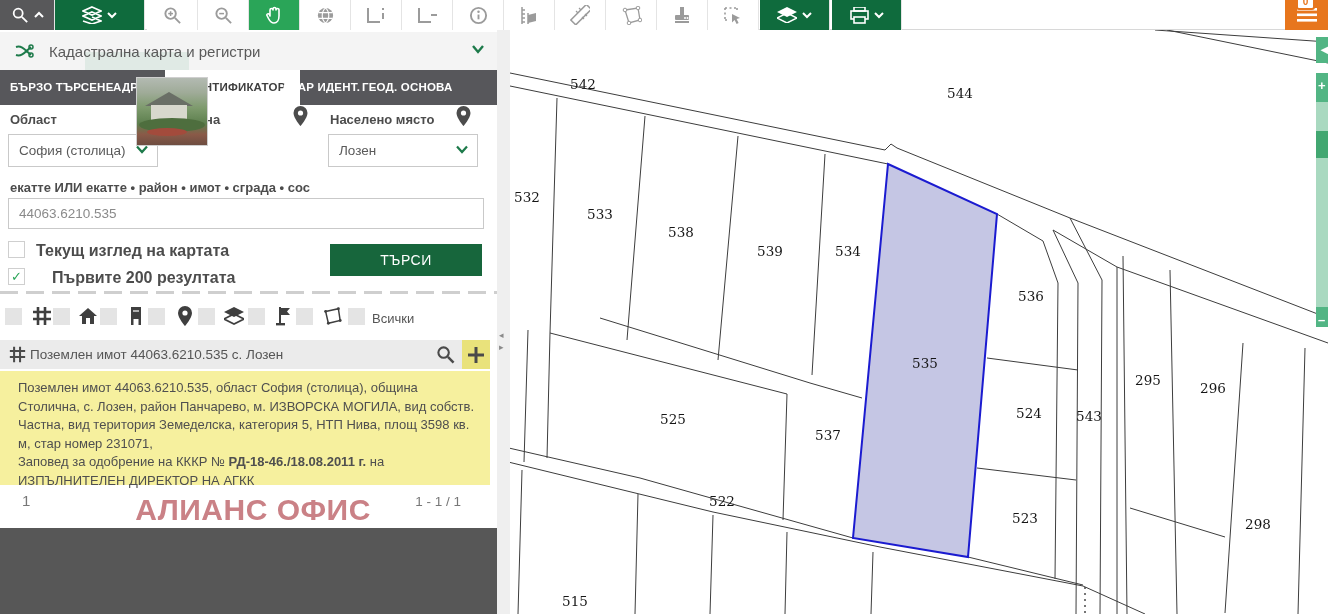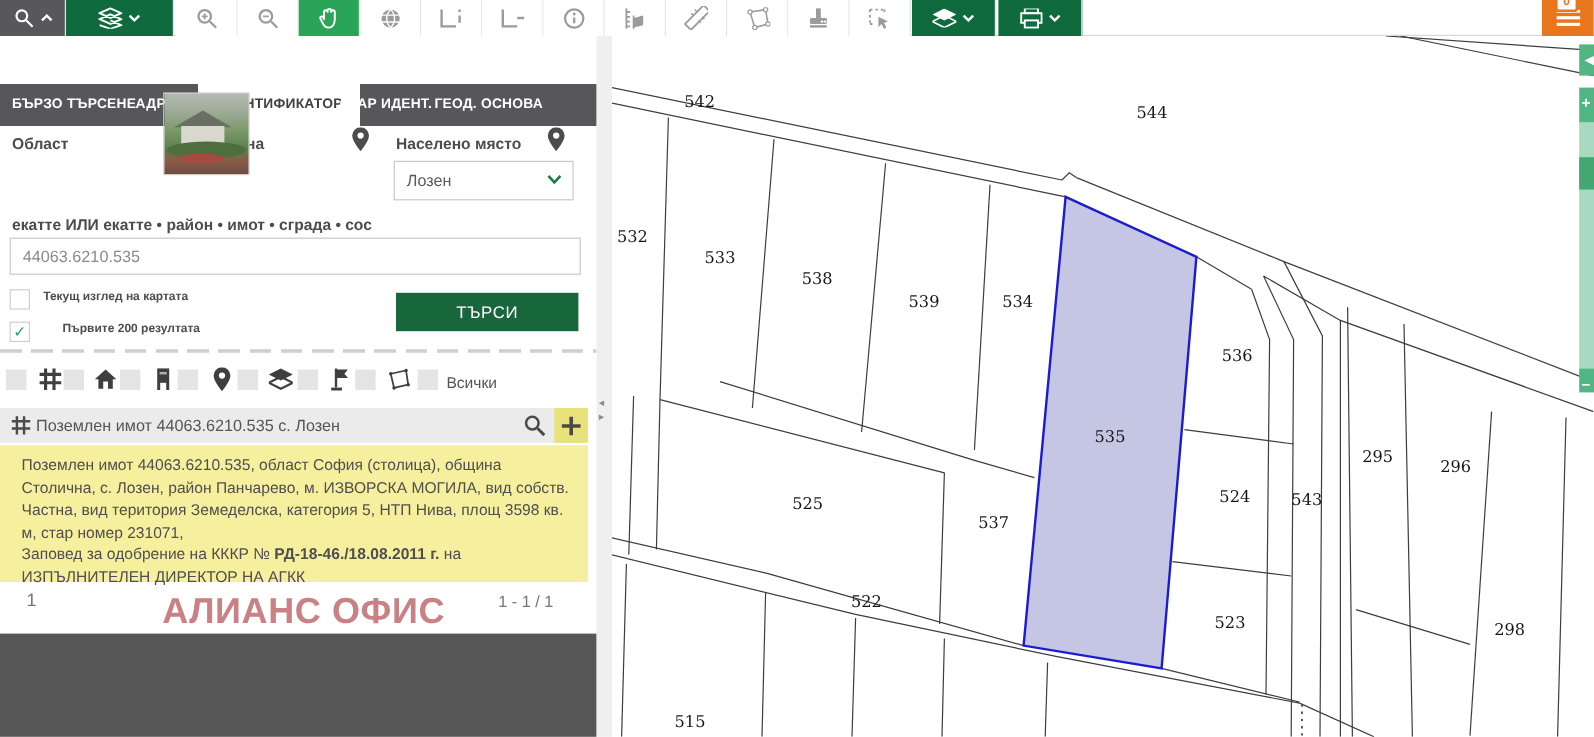--- a/index.html
+++ b/index.html
@@ -54,21 +54,21 @@
             display:flex; align-items:center; font-size:13.5px; color:#5a5a5a; padding-left:10px;
             cursor:pointer; }
   .select .sel-chev { position:absolute; right:9px; top:10px; }
 
   #ekatte-input { position:absolute; left:8px; top:168px; width:476px; height:31px;
                   border:1px solid #c9c9c9; font-size:13.5px; color:#8a8a8a; padding-left:10px;
                   font-family:"Liberation Sans",sans-serif; }
   .cbx { position:absolute; width:17px; height:17px; background:#fff; border:1px solid #cfcfcf;
          cursor:pointer; font-size:13px; line-height:16px; text-align:center; color:#2aa558; }
   .cbx.filter { background:#e4e4e4; border:none; }
-  .cbl { position:absolute; font-size:10px; font-weight:bold; color:#4c4c4c; }
+  .cbl { position:absolute; font-size:16px; font-weight:bold; color:#4c4c4c; }
   #search-btn { position:absolute; left:330px; top:214px; width:152px; height:32px; background:#17663c;
                 color:#fff; font-size:14px; border:none; letter-spacing:.5px; cursor:pointer;
                 font-family:"Liberation Sans",sans-serif; }
   #dash-div { position:absolute; left:0; top:261px; width:497px; height:3px;
               background:repeating-linear-gradient(90deg,#cfcfcf 0 18px,transparent 18px 26px); }
 
   .ficon { position:absolute; top:276px; width:20px; height:20px; cursor:pointer; }
   #all-label { position:absolute; left:372px; top:281px; font-size:13px; color:#555; }
 
   #result-row { position:absolute; left:0; top:310px; width:490px; height:29px; background:#ebebeb;
@@ -233,20 +233,32 @@
     <svg width="20" height="14" viewBox="0 0 20 14">
         <rect y="0" width="20" height="2.6" fill="#fff"></rect>
         <rect y="5.5" width="20" height="2.6" fill="#fff"></rect>
         <rect y="11" width="20" height="2.6" fill="#fff"></rect>
       </svg>
   </div>
 </div>
 
 <div id="sidebar">
 
+  <div id="sb-header">
+    <div class="hl"></div>
+    <svg class="hdr-icon" width="22" height="16" viewBox="0 0 22 16">
+      <path d="M3,4 C9,2 13,8 18,12 M18,4 C13,8 9,14 3,12" fill="none" stroke="#1d7a4a" stroke-width="2"></path>
+      <circle cx="18" cy="4" r="2" fill="none" stroke="#1d7a4a" stroke-width="1.5"></circle>
+      <circle cx="18" cy="12" r="2" fill="none" stroke="#1d7a4a" stroke-width="1.5"></circle>
+    </svg>
+    <span id="sb-title">Кадастрална карта и регистри</span>
+    <svg class="hdr-chev" width="14" height="10" viewBox="0 0 14 10">
+        <path d="M2,2 7,8 12,2" fill="none" stroke="#1d7a4a" stroke-width="2.4"></path>
+      </svg>
+  </div>
 
   <div id="tabbar">
     <div class="tab" style="left:10px;">БЪРЗО ТЪРСЕНЕ</div>
     <div class="tab" style="left:113px;">АДРЕС</div>
     <div class="tab active" style="left:165px;">ИДЕНТИФИКАТОР</div>
     <div class="tab" style="left:283px;">СТАР ИДЕНТ.</div>
     <div class="tab" style="left:362px;">ГЕОД. ОСНОВА</div>
   </div>
 
   <div id="photo">
@@ -261,20 +273,26 @@
   <span class="flabel" style="left:330px;top:82px;">Населено място</span>
   <svg class="abs" style="left:293px;top:76px;" width="15" height="20" viewBox="0 0 15 20">
       <path d="M7.5,0 a7,7 0 0 1 7,7 c0,5 -7,13 -7,13 S0.5,12 0.5,7 a7,7 0 0 1 7,-7" fill="#4c4c4c"></path>
       <circle cx="7.5" cy="7" r="2.6" fill="#fff"></circle>
     </svg>
   <svg class="abs" style="left:456px;top:76px;" width="15" height="20" viewBox="0 0 15 20">
       <path d="M7.5,0 a7,7 0 0 1 7,7 c0,5 -7,13 -7,13 S0.5,12 0.5,7 a7,7 0 0 1 7,-7" fill="#4c4c4c"></path>
       <circle cx="7.5" cy="7" r="2.6" fill="#fff"></circle>
     </svg>
 
+  <div class="select" style="left:8px;width:150px;">
+    <span>София (столица)</span>
+    <svg class="sel-chev" width="12" height="9" viewBox="0 0 12 9">
+        <path d="M1,1.5 6,7 11,1.5" fill="none" stroke="#1d7a4a" stroke-width="2.2"></path>
+      </svg>
+  </div>
   <div class="select" style="left:328px;width:150px;">
     <span>Лозен</span>
     <svg class="sel-chev" width="12" height="9" viewBox="0 0 12 9">
         <path d="M1,1.5 6,7 11,1.5" fill="none" stroke="#1d7a4a" stroke-width="2.2"></path>
       </svg>
   </div>
 
   <span class="flabel" style="left:10px;top:150px;">екатте ИЛИ екатте • район • имот • сграда • сос</span>
   <input id="ekatte-input" type="text" value="44063.6210.535" style="">
 

